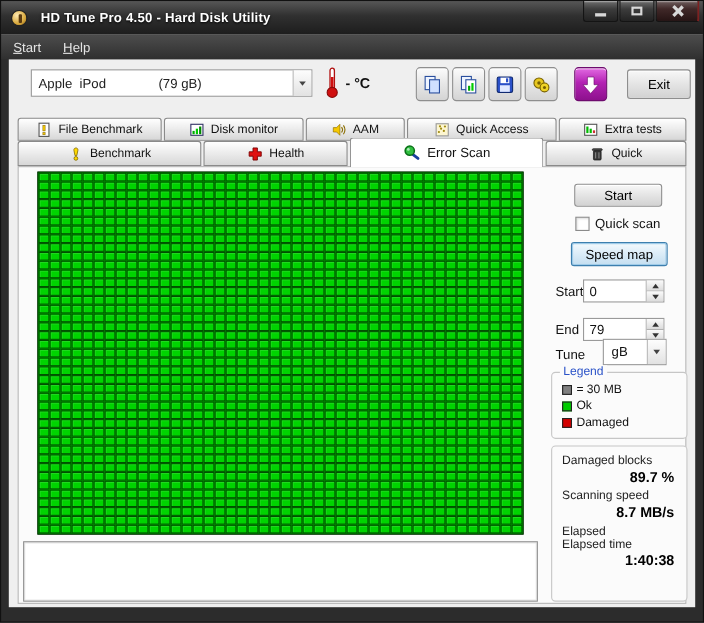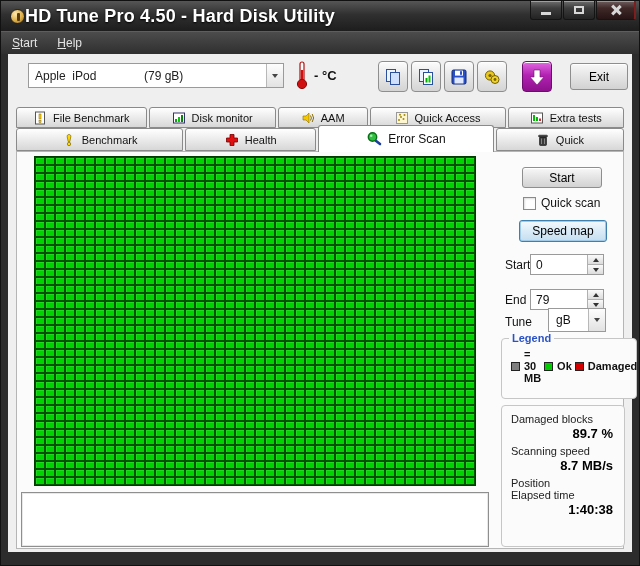--- a/index.html
+++ b/index.html
@@ -5,21 +5,21 @@
   * { box-sizing: border-box; margin: 0; padding: 0; }
   body { font-family: "Liberation Sans", sans-serif; background: #555; }
   .window { position: relative; width: 640px; height: 566px; background: #2c2c2c; overflow: hidden; border: 1px solid #111; }
 
   
   .titlebar { position: absolute; top: 0; left: 0; right: 0; height: 30px;
     background: linear-gradient(#565656, #303030 45%, #1d1d1d); display: flex; align-items: center; padding-left: 9px; }
   .app-icon { width: 15px; height: 15px; border-radius: 50%;
     background: radial-gradient(circle at 35% 30%, #ffe9b0, #d8a83c 60%, #8a5f18); border: 1px solid #222; position: relative; }
   .app-icon::after { content:""; position:absolute; left:6px; top:3px; width:3px; height:8px; background:#5a3a10; border-radius:1px; }
-  .title-text { color: #fff; font-size: 18px; font-weight: bold; margin-left: 0; text-shadow: 0 1px 2px #000; letter-spacing: .2px; }
+  .title-text { color: #fff; font-size: 12px; font-weight: bold; margin-left: 12px; text-shadow: 0 1px 2px #000; letter-spacing: .2px; }
   .win-controls { position: absolute; right: 3px; top: 0; display: flex; }
   .win-btn { width: 32px; height: 19px; margin-left: 1px; border: 1px solid #141414; border-top: none;
     background: linear-gradient(#6e6e6e, #3c3c3c 40%, #232323); border-radius: 0 0 3px 3px;
     box-shadow: inset 0 1px 0 rgba(255,255,255,.35); display: flex; align-items: center; justify-content: center; cursor: pointer; }
   .win-btn.close { width: 40px; border-right: 2px solid #7e1f1f; background: linear-gradient(#6e5e5e, #402828 40%, #261414); }
   .glyph-min { width: 10px; height: 3px; background: #d8d8d8; margin-top: 6px; }
   .glyph-max { width: 10px; height: 8px; border: 2px solid #d8d8d8; }
   .glyph-close { position: relative; width: 10px; height: 10px; }
   .glyph-close::before, .glyph-close::after { content: ""; position: absolute; left: 4px; top: -1px; width: 2.5px; height: 12px; background: #d8d8d8; }
   .glyph-close::before { transform: rotate(45deg); }
@@ -89,23 +89,23 @@
   .spin { position: absolute; width: 74px; height: 21px; background: #fff; border: 1px solid #9a9a9a; display: flex; }
   .spin-value { flex: 1; font-size: 12px; color: #111; padding: 3px 0 0 5px; }
   .spin-btns { width: 16px; border-left: 1px solid #b0b0b0; display: flex; flex-direction: column; }
   .spin-btn { flex: 1; background: linear-gradient(#fafafa, #dcdcdc); display: flex; align-items: center; justify-content: center; cursor: pointer; }
   .spin-btn:first-child { border-bottom: 1px solid #b0b0b0; }
   .unit-dd { position: absolute; left: 531px; top: 156px; width: 58px; height: 24px; background: #fff; border: 1px solid #9a9a9a;
     display: flex; align-items: center; cursor: pointer; }
   .unit-dd .dd-text { flex: 1; font-size: 12px; padding-left: 7px; color: #111; }
 
   .groupbox { position: absolute; border: 1px solid #c6c6c6; border-radius: 4px; background: #fbfbfb; }
-  .legend-box { left: 484px; top: 186px; width: 136px; height: 61px; font-weight: bold; }
+  .legend-box { left: 484px; top: 186px; width: 124px; height: 61px; }
   .legend-title { position: absolute; top: -7px; left: 7px; background: #fbfbfb; padding: 0 3px; font-size: 11px; color: #2a52c8; }
-  .legend-items { padding: 9px 0 0 9px; display: flex; flex-direction: row; gap: 3px; }
+  .legend-items { padding: 9px 0 0 9px; display: flex; flex-direction: column; gap: 3px; }
   .legend-item { display: flex; align-items: center; gap: 4px; font-size: 11px; color: #111; }
   .swatch { width: 9px; height: 9px; border: 1px solid #222; flex: none; }
 
   .status-box { left: 484px; top: 253px; width: 124px; height: 142px; padding: 7px 8px 0 9px; }
   .status-label { font-size: 11px; color: #222; }
   .status-value { font-size: 13px; font-weight: bold; color: #000; text-align: right; padding-right: 3px; margin: 1px 0 4px 0; }
 </style>
 </head>
 <body>
 
@@ -2142,20 +2142,20 @@
             <span>Damaged</span>
           </div>
         </div>
       </div>
 
       <div class="groupbox status-box">
         <div class="status-label">Damaged blocks</div>
         <div class="status-value">89.7 %</div>
         <div class="status-label">Scanning speed</div>
         <div class="status-value">8.7 MB/s</div>
-        <div class="status-label">Position</div>
+        <div class="status-label">Elapsed</div>
         <div class="status-label">Elapsed time</div>
         <div class="status-value">1:40:38</div>
       </div>
 
     </div>
   </div>
 </div>
 
 </body></html>

